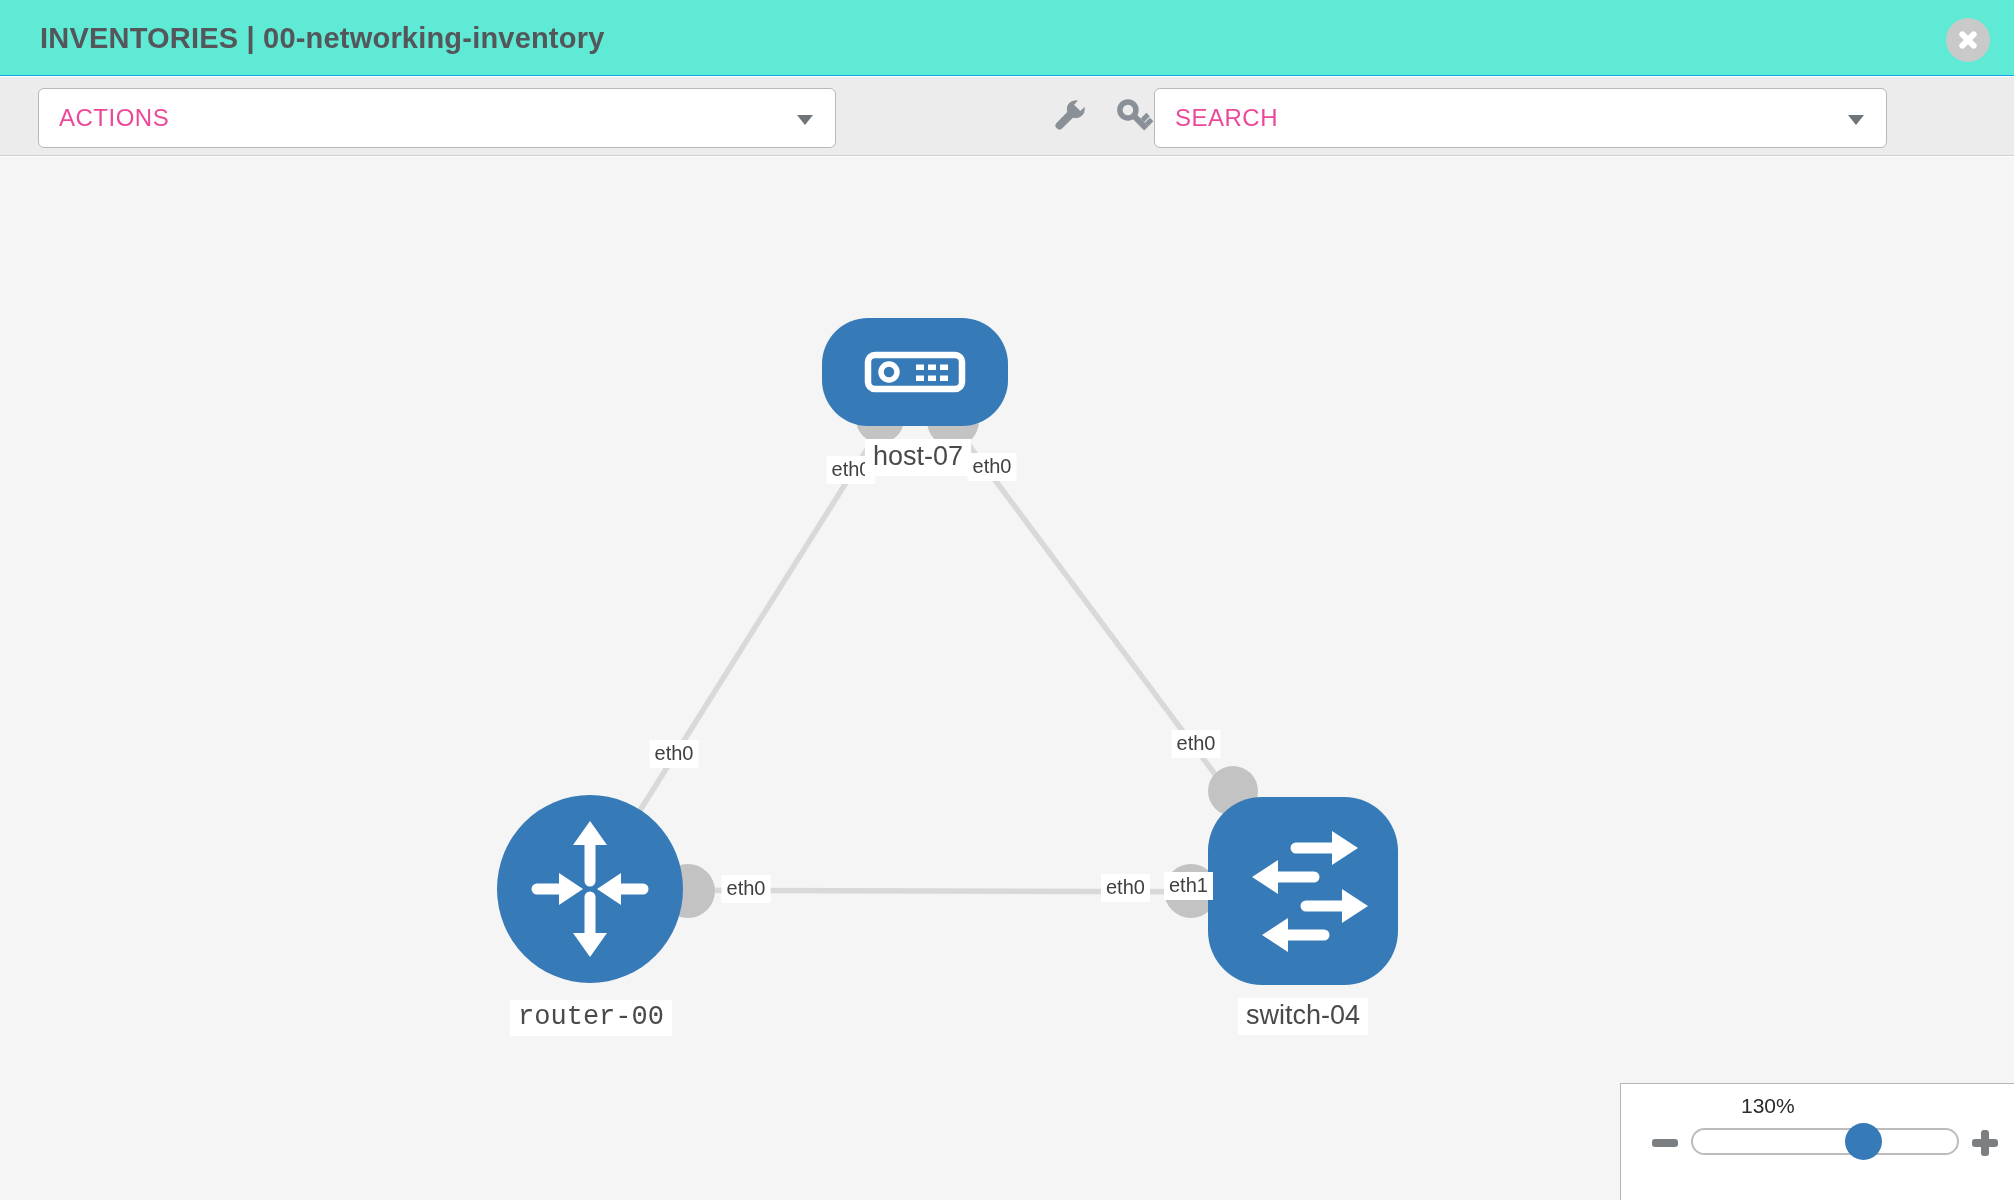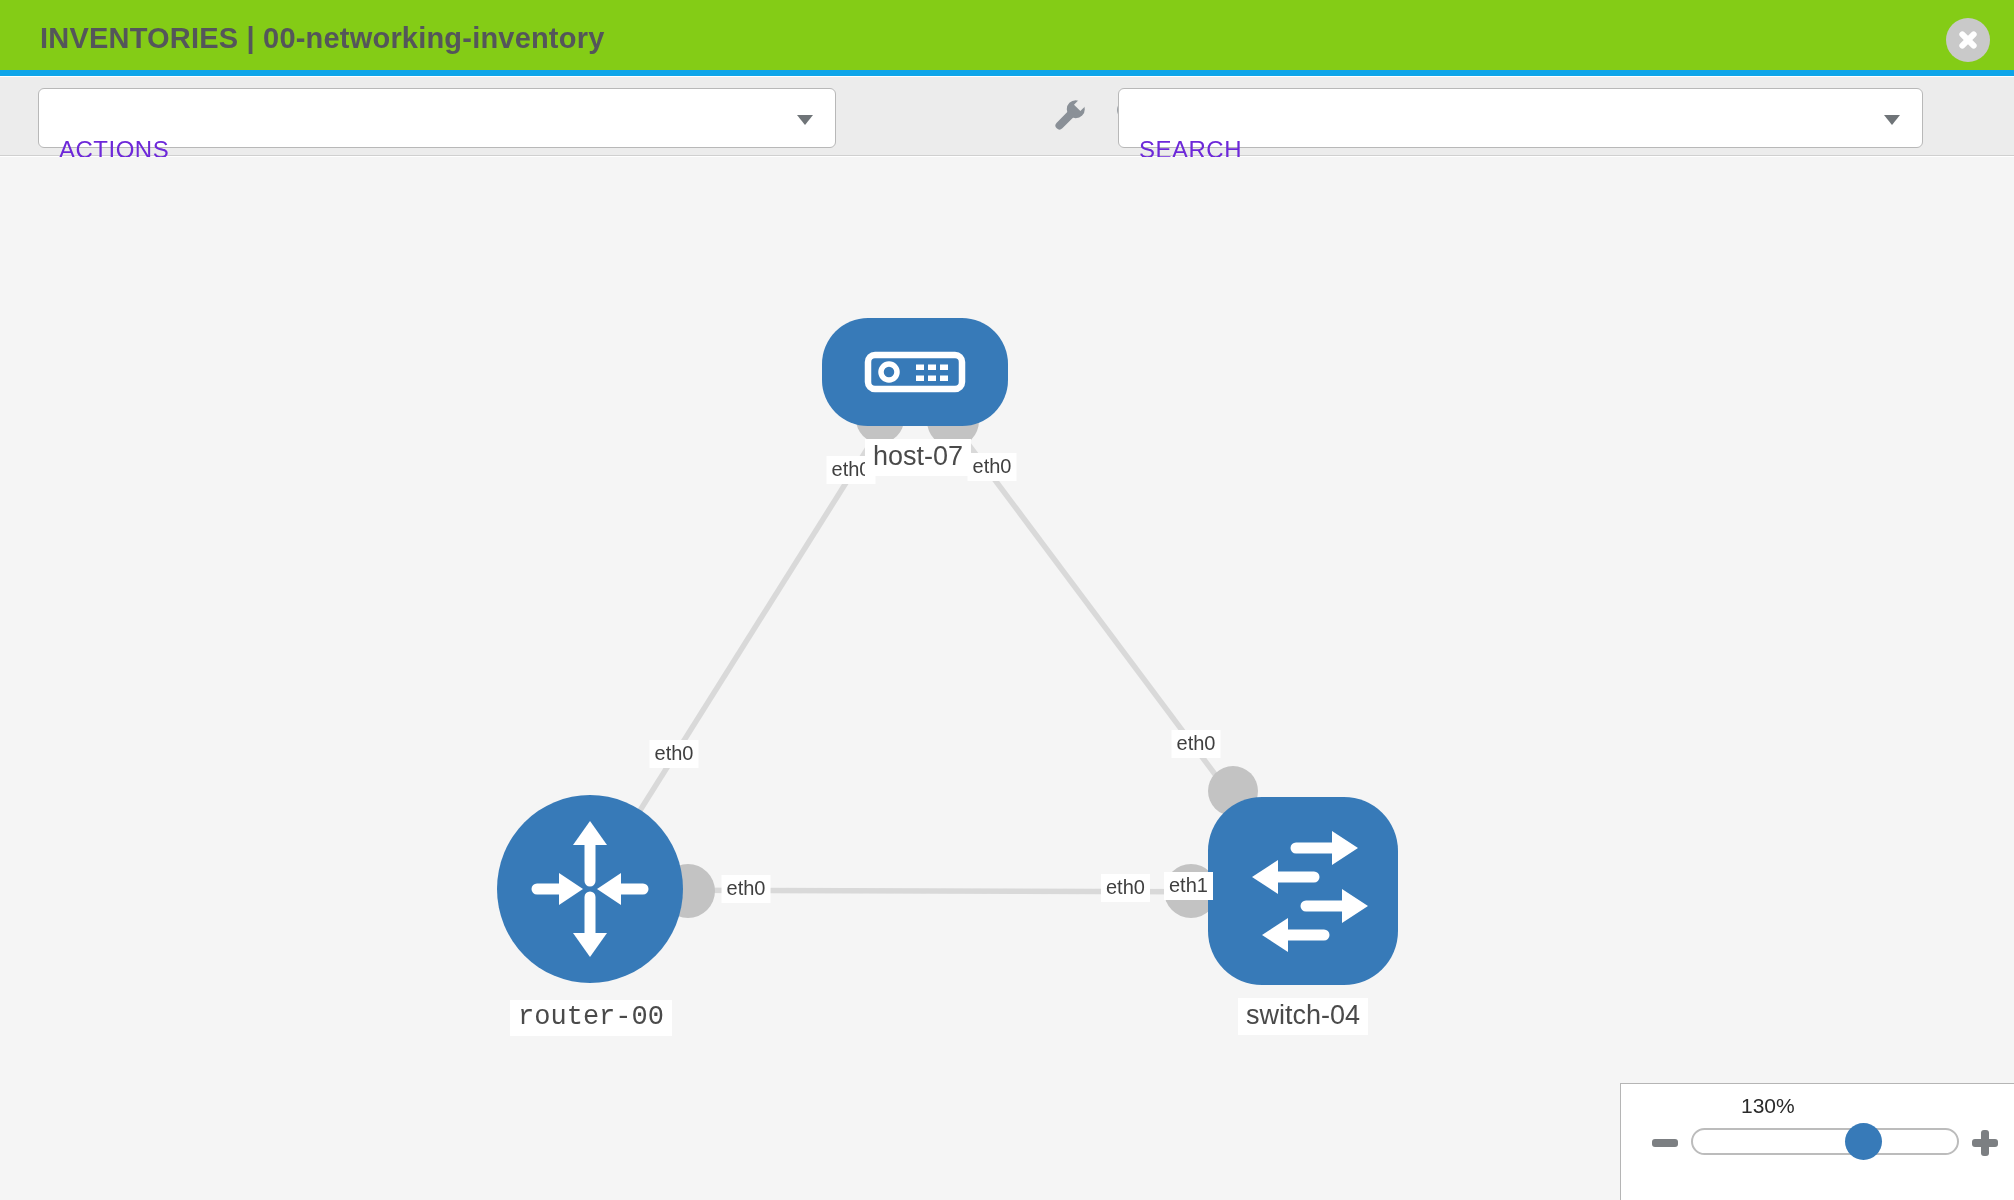--- a/index.html
+++ b/index.html
@@ -1,33 +1,33 @@
 <!DOCTYPE html>
 <html><head>
 <meta charset="utf-8">
 <style>
   * { margin:0; padding:0; box-sizing:border-box; }
   html,body { width:2014px; height:1200px; overflow:hidden; }
   body { font-family:"Liberation Sans", sans-serif; background:#ffffff; position:relative; }
 
   
-  .header { position:absolute; left:0; top:0; width:2014px; height:76px; background:#84cc16; border-bottom:6px solid #0ea5e9; }
+  .header { position:absolute; left:0; top:0; width:2014px; height:76px; background:#5eead4; border-bottom:1px solid #0ea5e9; }
   .page-title { position:absolute; left:40px; top:22px; font-size:29px; font-weight:700; color:#54565a; letter-spacing:0.2px; }
   .close-btn { position:absolute; left:1946px; top:18px; width:44px; height:44px; border-radius:50%; background:#c9c9c9; cursor:pointer; }
   .close-btn .bar { position:absolute; left:11px; top:19px; width:22px; height:6px; background:#ffffff; border-radius:3px; }
   .close-btn .bar.a { transform:rotate(45deg); }
   .close-btn .bar.b { transform:rotate(-45deg); }
 
   
   .toolbar { position:absolute; left:0; top:77px; width:2014px; height:79px; background:#ececec; border-bottom:1px solid #d0d0d0; }
   .select-box { position:absolute; top:11px; height:60px; background:#ffffff; border:1px solid #b8b8b8; border-radius:6px; cursor:pointer; }
-  .select-box .sel-label { position:absolute; left:20px; top:15px; font-size:24px; color:#6d28d9; letter-spacing:0.5px;margin-top:32px; }
+  .select-box .sel-label { position:absolute; left:20px; top:15px; font-size:24px; color:#ec4899; letter-spacing:0.5px; }
   .caret { position:absolute; right:22px; top:26px; width:0; height:0; border-left:8px solid transparent; border-right:8px solid transparent; border-top:10px solid #6f7478; }
   .actions-box { left:38px; width:798px; }
-  .search-box { left:1118px; width:805px; }
+  .search-box { left:1154px; width:733px; }
   .tool-icon { position:absolute; top:18px; width:44px; height:44px; cursor:pointer; }
   .tool-icon.wrench { left:1046px; }
   .tool-icon.key { left:1113px; }
 
   
   .canvas { position:absolute; left:0; top:157px; width:2014px; height:1043px; background:#f5f5f5; overflow:hidden; }
   .links-svg { position:absolute; left:0; top:0; }
 
   .node { position:absolute; background:#377ab8; }
   .node-host   { left:822px; top:161px; width:186px; height:108px; border-radius:46px; }

